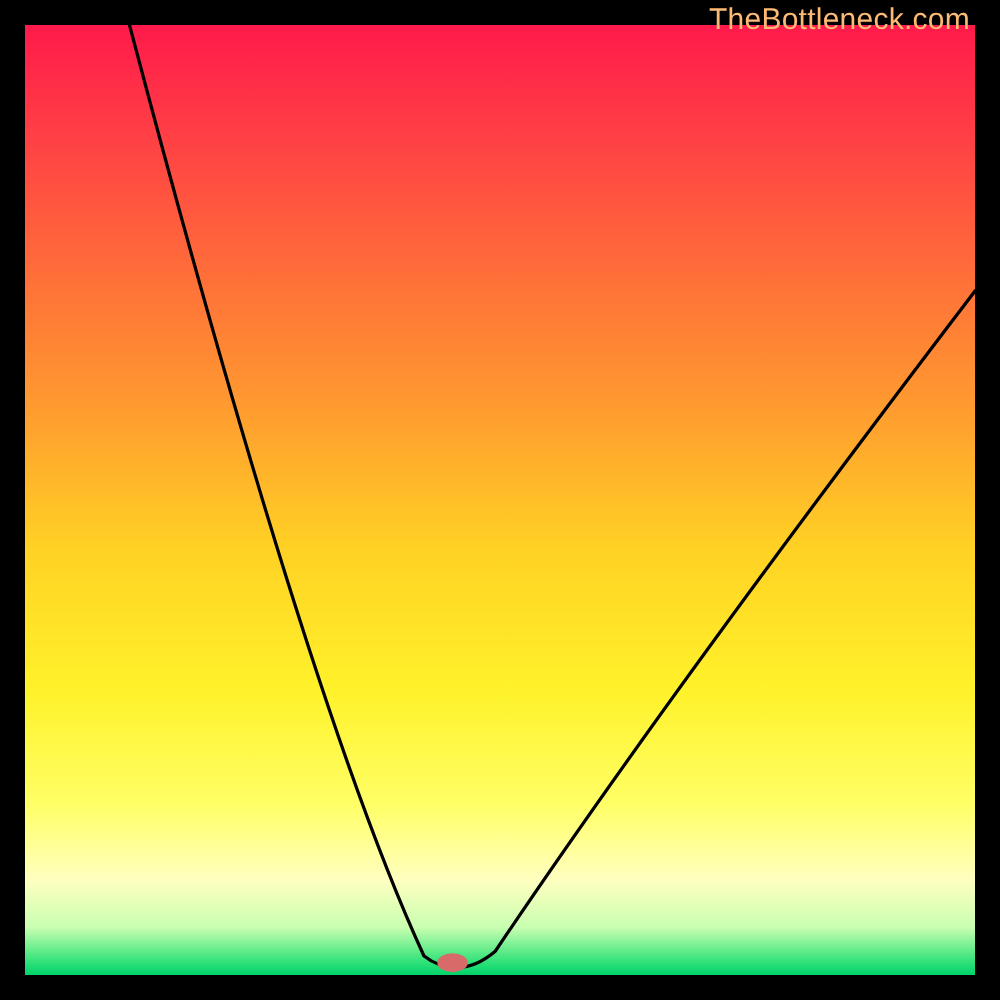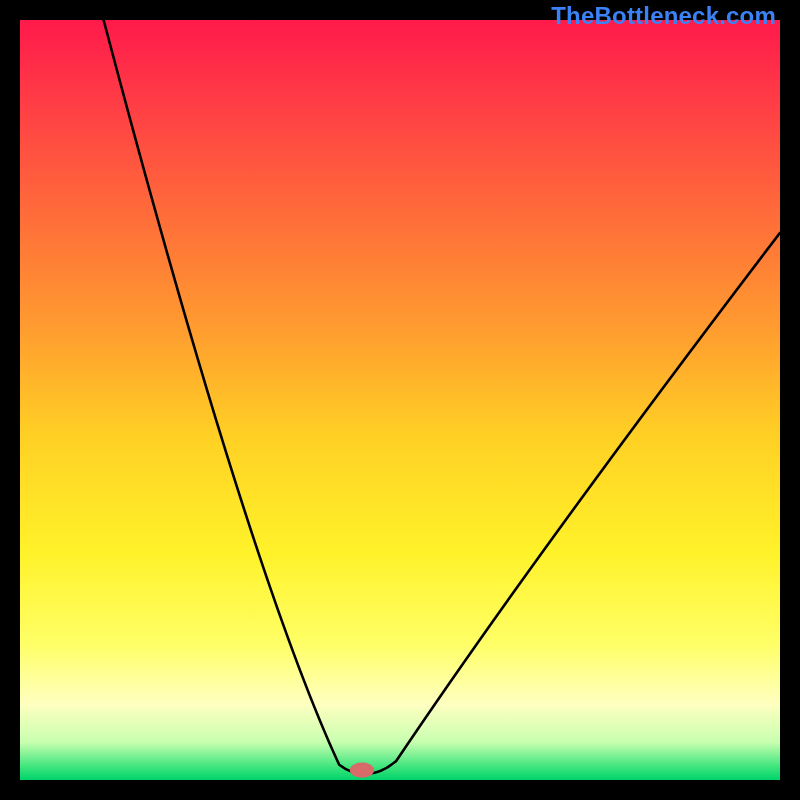--- a/index.html
+++ b/index.html
@@ -23,23 +23,23 @@
     position: absolute;
     left: 0;
     top: 0;
     width: 760px;
     height: 760px;
   }
   .watermark {
     position: absolute;
     top: 2px;
     right: 24px;
-    color: #3b82f6;
+    color: #fdba74;
     font-size: 24px;
-    font-weight: 700;
+    font-weight: 400;
     letter-spacing: 0.2px;
   }
   svg { display: block; }
 </style>
 </head>
 <body>
 
 <div class="frame">
   <svg class="plot" viewBox="0 0 760 760" preserveAspectRatio="none">
     <defs>

